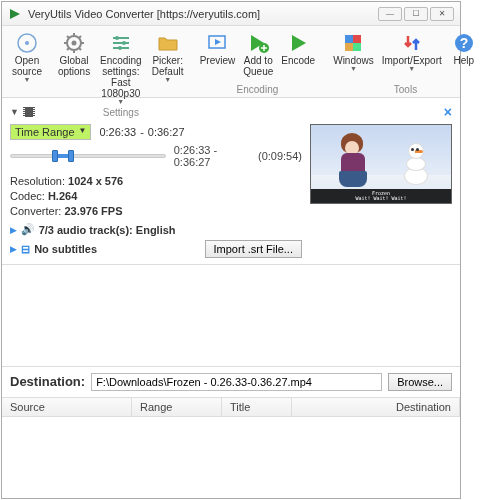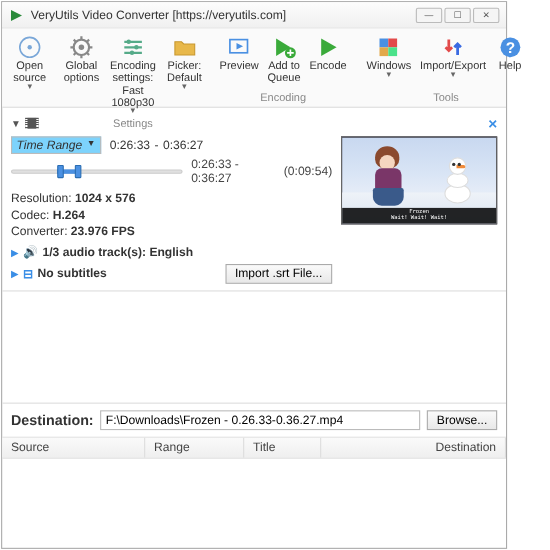--- a/index.html
+++ b/index.html
@@ -152,24 +152,23 @@
     .time-row {
       display: flex;
       align-items: center;
       gap: 8px;
       margin-bottom: 4px;
     }
     .time-dropdown {
       border: 1px solid #bbb;
       padding: 1px 4px;
       font-size: 11px;
-      background: #7dd3fc;
+      background: #bef264;
       display: flex;
       gap: 4px;
-      font-style: italic;
     }
     .time-labels {
       font-size: 11px;
       color: #333;
       display: flex;
       gap: 4px;
     }
     .slider-row {
       display: flex;
       align-items: center;
@@ -503,21 +502,21 @@
             </div>
             <span class="time-display">0:26:33 - 0:36:27</span>
             <span class="time-display">(0:09:54)</span>
           </div>
           <div class="info-line"><span>Resolution:</span> <b>1024 x 576</b></div>
           <div class="info-line"><span>Codec:</span> <b>H.264</b></div>
           <div class="info-line"><span>Converter:</span> <b>23.976 FPS</b></div>
           <div class="track-line">
             <span class="expand">▶</span>
             <span class="speaker-icon">🔊</span>
-            <b>1/3 audio track(s): English</b>
+            <b>7/3 audio track(s): English</b>
           </div>
           <div class="track-line">
             <span class="expand">▶</span>
             <span class="subtitle-icon">⊟</span>
             <b>No subtitles</b>
             <button class="import-btn">Import .srt File...</button>
           </div>
         </div>
         <div class="thumb">
           <div class="preview-content">

